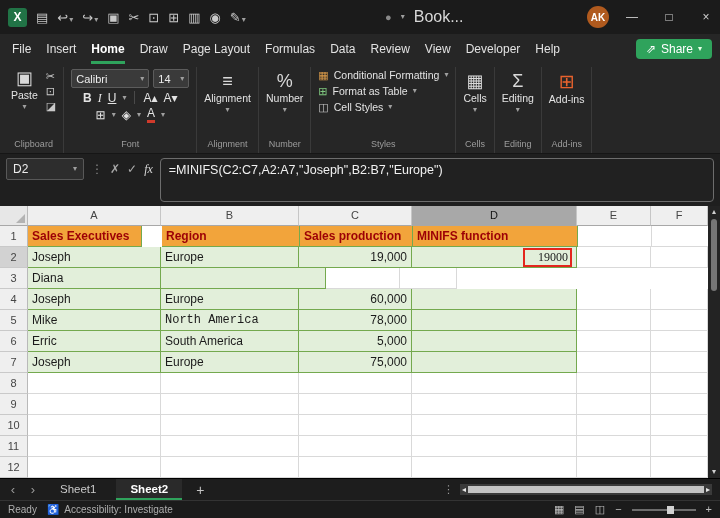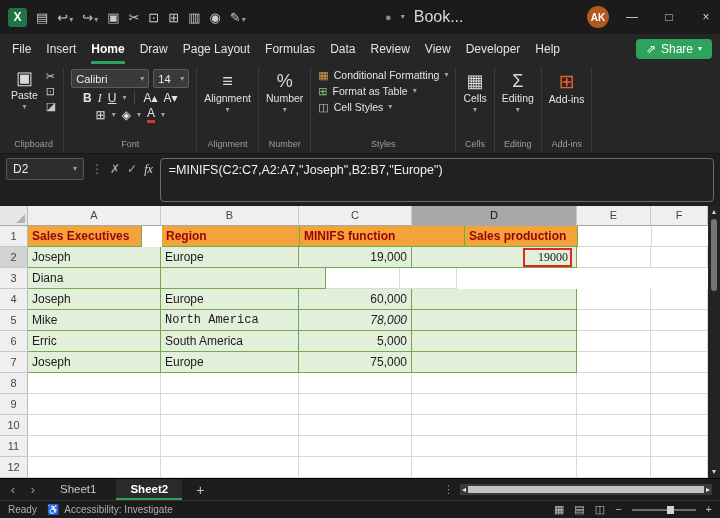--- a/index.html
+++ b/index.html
@@ -296,22 +296,22 @@
           <div class="colh" style="width: 113px;">C</div>
           <div class="colh sel" style="width: 165px;">D</div>
           <div class="colh" style="width: 74px;">E</div>
           <div class="colh" style="width: 57px;">F</div>
         </div>
       <div id="gridRows">
           <div class="grow">
             <div class="rowh">1</div>
             <div class="cell c-orange" style="width: 114px;">Sales Executives</div>
             <div class="cell c-orange" style="width: 138px; margin-left: 20px;">Region</div>
+            <div class="cell c-orange" style="width: 113px;">Sales production</div>
             <div class="cell c-orange" style="width: 165px;">MINIFS function</div>
-            <div class="cell c-orange" style="width: 113px;">Sales production</div>
             <div class="cell" style="width: 74px;"></div>
             <div class="cell" style="width: 57px;"></div>
           </div>
           <div class="grow">
             <div class="rowh sel">2</div>
             <div class="cell c-green" style="width: 133px;">Joseph</div>
             <div class="cell c-green" style="width: 138px;">Europe</div>
             <div class="cell c-green num" style="width: 113px;">19,000</div>
             <div class="cell c-green num" style="width: 165px; font-family: Liberation Serif, serif;">
               <span class="redbox">19000</span>
@@ -332,21 +332,21 @@
             <div class="cell c-green" style="width: 138px;">Europe</div>
             <div class="cell c-green num" style="width: 113px;">60,000</div>
             <div class="cell c-green" style="width: 165px;"></div>
             <div class="cell" style="width: 74px;"></div>
             <div class="cell" style="width: 57px;"></div>
           </div>
           <div class="grow">
             <div class="rowh">5</div>
             <div class="cell c-green" style="width: 133px;">Mike</div>
             <div class="cell c-green" style="width: 138px; font-family: Liberation Mono, monospace;">North America</div>
-            <div class="cell c-green num" style="width: 113px; font-style: italic;">78,000</div>
+            <div class="cell c-green num" style="width: 113px;">78,000</div>
             <div class="cell c-green" style="width: 165px;"></div>
             <div class="cell" style="width: 74px;"></div>
             <div class="cell" style="width: 57px;"></div>
           </div>
           <div class="grow">
             <div class="rowh">6</div>
             <div class="cell c-green" style="width: 133px;">Erric</div>
             <div class="cell c-green" style="width: 138px;">South America</div>
             <div class="cell c-green num" style="width: 113px;">5,000</div>
             <div class="cell c-green" style="width: 165px;"></div>

